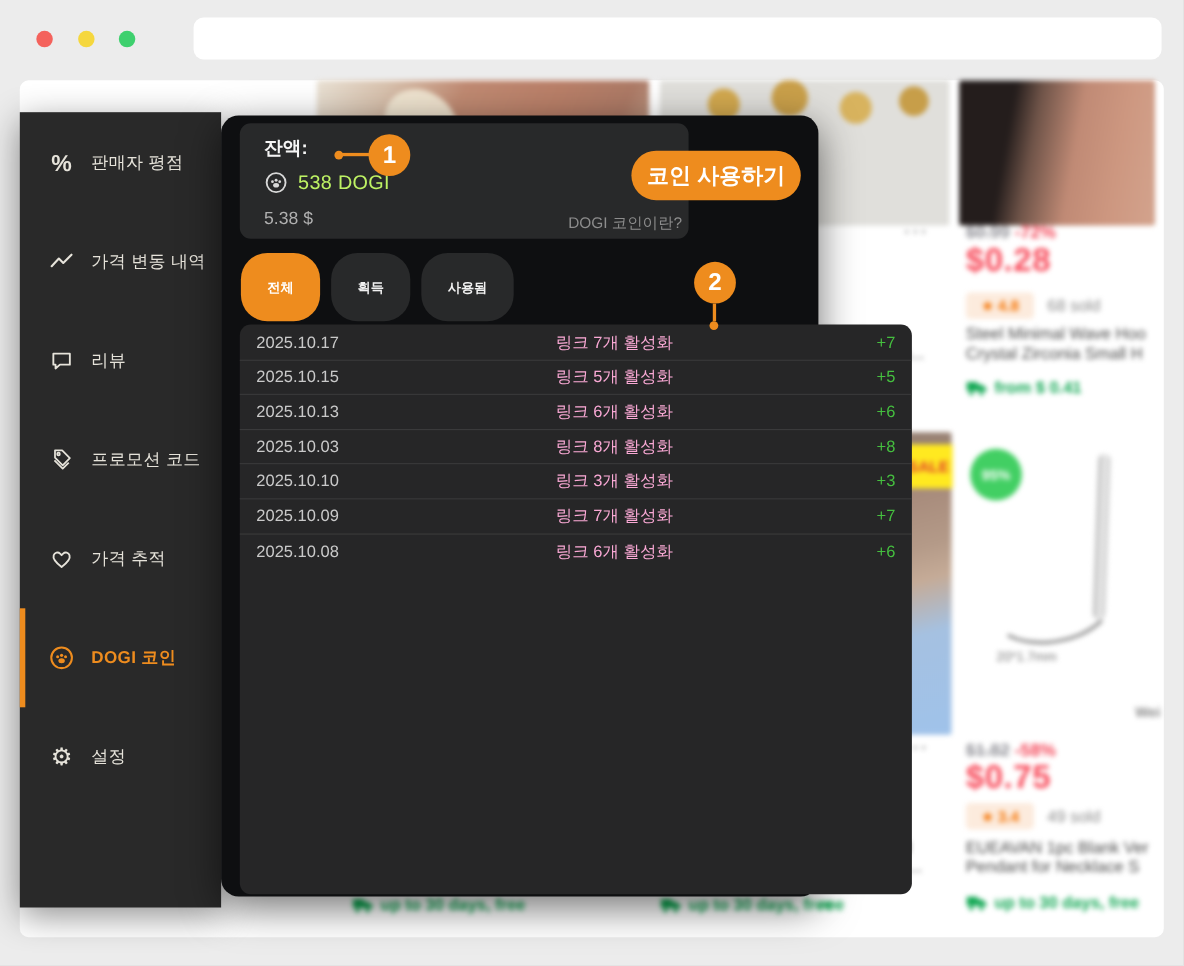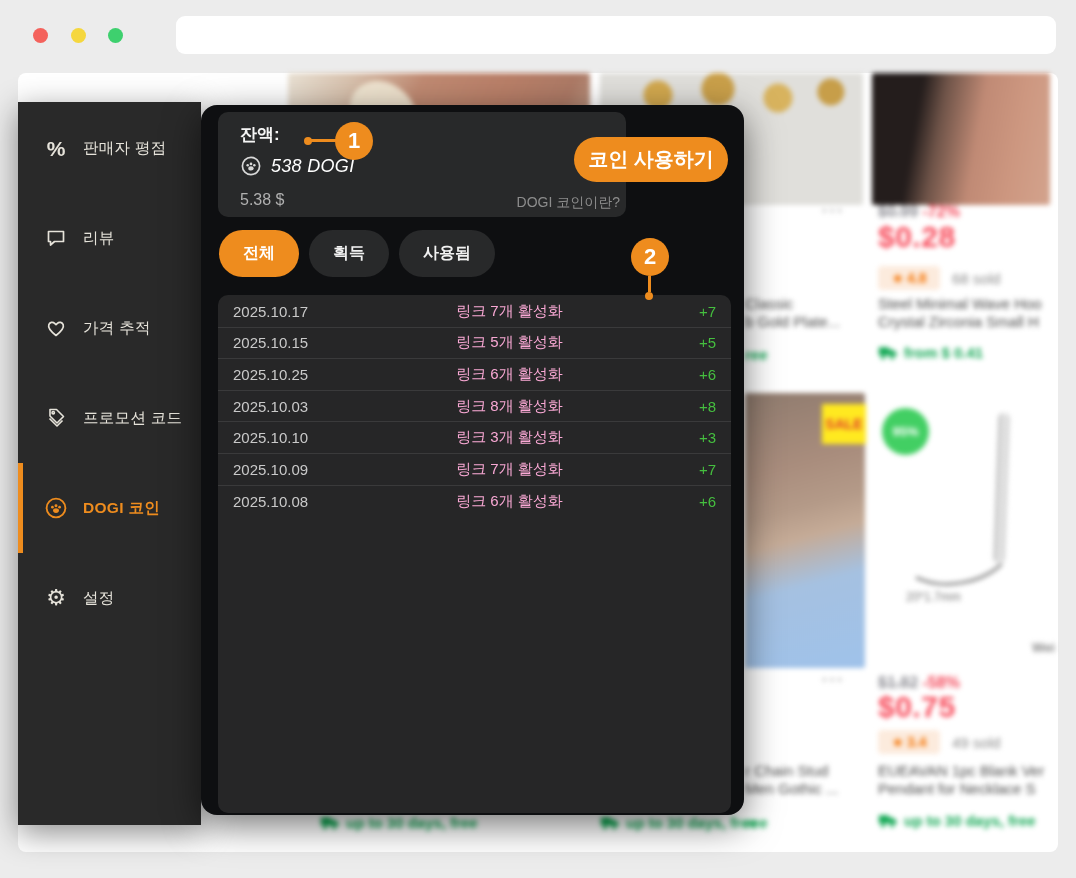--- a/index.html
+++ b/index.html
@@ -63,33 +63,33 @@
   .side-item .lbl{font-size:15.5px;letter-spacing:.3px;}
   .side-item.active{color:#ee8c1e;border-left-color:#ee8c1e;font-weight:bold;}
   .glyph-ico{font-size:21px;font-weight:bold;line-height:1;}
   .gear-glyph{font-size:22px;font-weight:normal;}
 
   
   .panel{position:absolute;left:201px;top:105px;width:543px;height:710px;background:#0e0f11;border-radius:16px;
     box-shadow:0 10px 36px rgba(0,0,0,.55);z-index:6;}
   .balance-card{position:absolute;left:17px;top:7px;width:408px;height:105px;background:#28292a;border-radius:10px;}
   .balance-label{position:absolute;left:22px;top:11px;color:#f5f5f5;font-size:17px;font-weight:bold;}
-  .coin-row{position:absolute;left:22px;top:43px;display:flex;align-items:center;gap:9px;color:#ffffff;font-style:italic;}
+  .coin-row{position:absolute;left:22px;top:43px;display:flex;align-items:center;gap:9px;color:#bef264;}
   .coin-amount{font-size:18px;letter-spacing:.3px;}
   .usd{position:absolute;left:22px;top:79px;color:#b0b0b0;font-size:16px;}
   .use-btn{position:absolute;left:356px;top:25px;width:154px;height:45px;border:none;border-radius:23px;
     background:#ee8c1e;color:#ffffff;font-size:20px;font-weight:bold;cursor:pointer;}
   .help-link{position:absolute;right:6px;top:82px;color:#8d8d8d;font-size:14px;cursor:pointer;}
 
   .tabs{position:absolute;left:18px;top:125px;display:flex;gap:10px;}
-  .tab{height:47px;border:none;border-radius:24px;background:#28292a;color:#f1f1f1;font-size:16px;font-weight:bold;
+  .tab{height:62px;border:none;border-radius:24px;background:#28292a;color:#f1f1f1;font-size:12px;font-weight:bold;
     padding:0 24px;cursor:pointer;}
   .tab.active{background:#ee8c1e;color:#ffffff;}
 
-  .history-card{position:absolute;left:17px;top:190px;width:513px;height:518px;background:#262627;border-radius:10px;
+  .history-card{position:absolute;left:17px;top:190px;width:611px;height:518px;background:#262627;border-radius:10px;
     padding:1px 0;}
   .h-row{display:grid;grid-template-columns:128px 1fr 58px;align-items:center;height:31.6px;padding:0 15px;}
   .h-row:not(:last-child){border-bottom:1px solid #3a3a3b;}
   .h-date{color:#c9c9c9;font-size:15px;}
   .h-desc{color:#f9a8d4;font-size:15px;text-align:center;}
   .h-amt{color:#45bf3f;font-size:15px;text-align:right;}
 
   
   .callout{position:absolute;z-index:9;}
   .c-circle{position:absolute;width:38px;height:38px;border-radius:50%;background:#ee8c1e;color:#fff;
@@ -197,43 +197,51 @@
     </div>
   </div>
 
   <nav class="sidebar">
     <div class="side-item">
       <span class="ico glyph-ico">%</span>
       <span class="lbl">판매자 평점</span>
     </div>
     <div class="side-item">
       <span class="ico">
+        <svg width="22" height="22" viewBox="0 0 22 22" fill="none" stroke="currentColor" stroke-width="1.9" stroke-linecap="round" stroke-linejoin="round">
+            <polyline points="2,15 8.5,8 12.5,12 20,4.5"></polyline>
+          </svg>
+      </span>
+      <span class="lbl">가격 변동 내역</span>
+    </div>
+    <div class="side-item">
+      <span class="ico">
         <svg width="22" height="22" viewBox="0 0 22 22" fill="none" stroke="currentColor" stroke-width="1.7" stroke-linejoin="round">
             <path d="M3.5 4.5 H18.5 V14.5 H9.5 L5.5 18 V14.5 H3.5 Z"></path>
           </svg>
       </span>
       <span class="lbl">리뷰</span>
-    </div>
-    <div class="side-item">
-      <span class="ico">
-        <svg width="22" height="22" viewBox="0 0 22 22" fill="none" stroke="currentColor" stroke-width="1.7" stroke-linejoin="round">
-            <path d="M11 18.5 C5.2 14 2.8 10.7 3.8 7.8 C4.6 5.4 7.7 4.4 9.6 6.3 L11 7.7 L12.4 6.3 C14.3 4.4 17.4 5.4 18.2 7.8 C19.2 10.7 16.8 14 11 18.5 Z"></path>
-          </svg>
-      </span>
-      <span class="lbl">가격 추적</span>
     </div>
     <div class="side-item">
       <span class="ico">
         <svg width="22" height="22" viewBox="0 0 22 22" fill="none" stroke="currentColor" stroke-width="1.6" stroke-linejoin="round">
             <path d="M11.5 2.5 L18.5 9.5 L12 16 L5 9 L5 2.5 Z"></path>
             <circle cx="8.2" cy="5.7" r="1.2"></circle>
             <path d="M4.5 11.5 L12 19 L17.5 13.5"></path>
           </svg>
       </span>
       <span class="lbl">프로모션 코드</span>
+    </div>
+    <div class="side-item">
+      <span class="ico">
+        <svg width="22" height="22" viewBox="0 0 22 22" fill="none" stroke="currentColor" stroke-width="1.7" stroke-linejoin="round">
+            <path d="M11 18.5 C5.2 14 2.8 10.7 3.8 7.8 C4.6 5.4 7.7 4.4 9.6 6.3 L11 7.7 L12.4 6.3 C14.3 4.4 17.4 5.4 18.2 7.8 C19.2 10.7 16.8 14 11 18.5 Z"></path>
+          </svg>
+      </span>
+      <span class="lbl">가격 추적</span>
     </div>
     <div class="side-item active">
       <span class="ico">
         <svg width="24" height="24" viewBox="0 0 22 22" fill="none" stroke="currentColor" stroke-width="1.7">
             <circle cx="11" cy="11" r="8.6"></circle>
             <g fill="currentColor" stroke="none">
               <circle cx="7.7" cy="10.2" r="1.25"></circle>
               <circle cx="11" cy="8.9" r="1.35"></circle>
               <circle cx="14.3" cy="10.2" r="1.25"></circle>
               <ellipse cx="11" cy="13.4" rx="2.7" ry="2.1"></ellipse>
@@ -280,21 +288,21 @@
         <span class="h-date">2025.10.17</span>
         <span class="h-desc">링크 7개 활성화</span>
         <span class="h-amt">+7</span>
       </div>
       <div class="h-row">
         <span class="h-date">2025.10.15</span>
         <span class="h-desc">링크 5개 활성화</span>
         <span class="h-amt">+5</span>
       </div>
       <div class="h-row">
-        <span class="h-date">2025.10.25</span>
+        <span class="h-date">2025.10.13</span>
         <span class="h-desc">링크 6개 활성화</span>
         <span class="h-amt">+6</span>
       </div>
       <div class="h-row">
         <span class="h-date">2025.10.03</span>
         <span class="h-desc">링크 8개 활성화</span>
         <span class="h-amt">+8</span>
       </div>
       <div class="h-row">
         <span class="h-date">2025.10.10</span>

